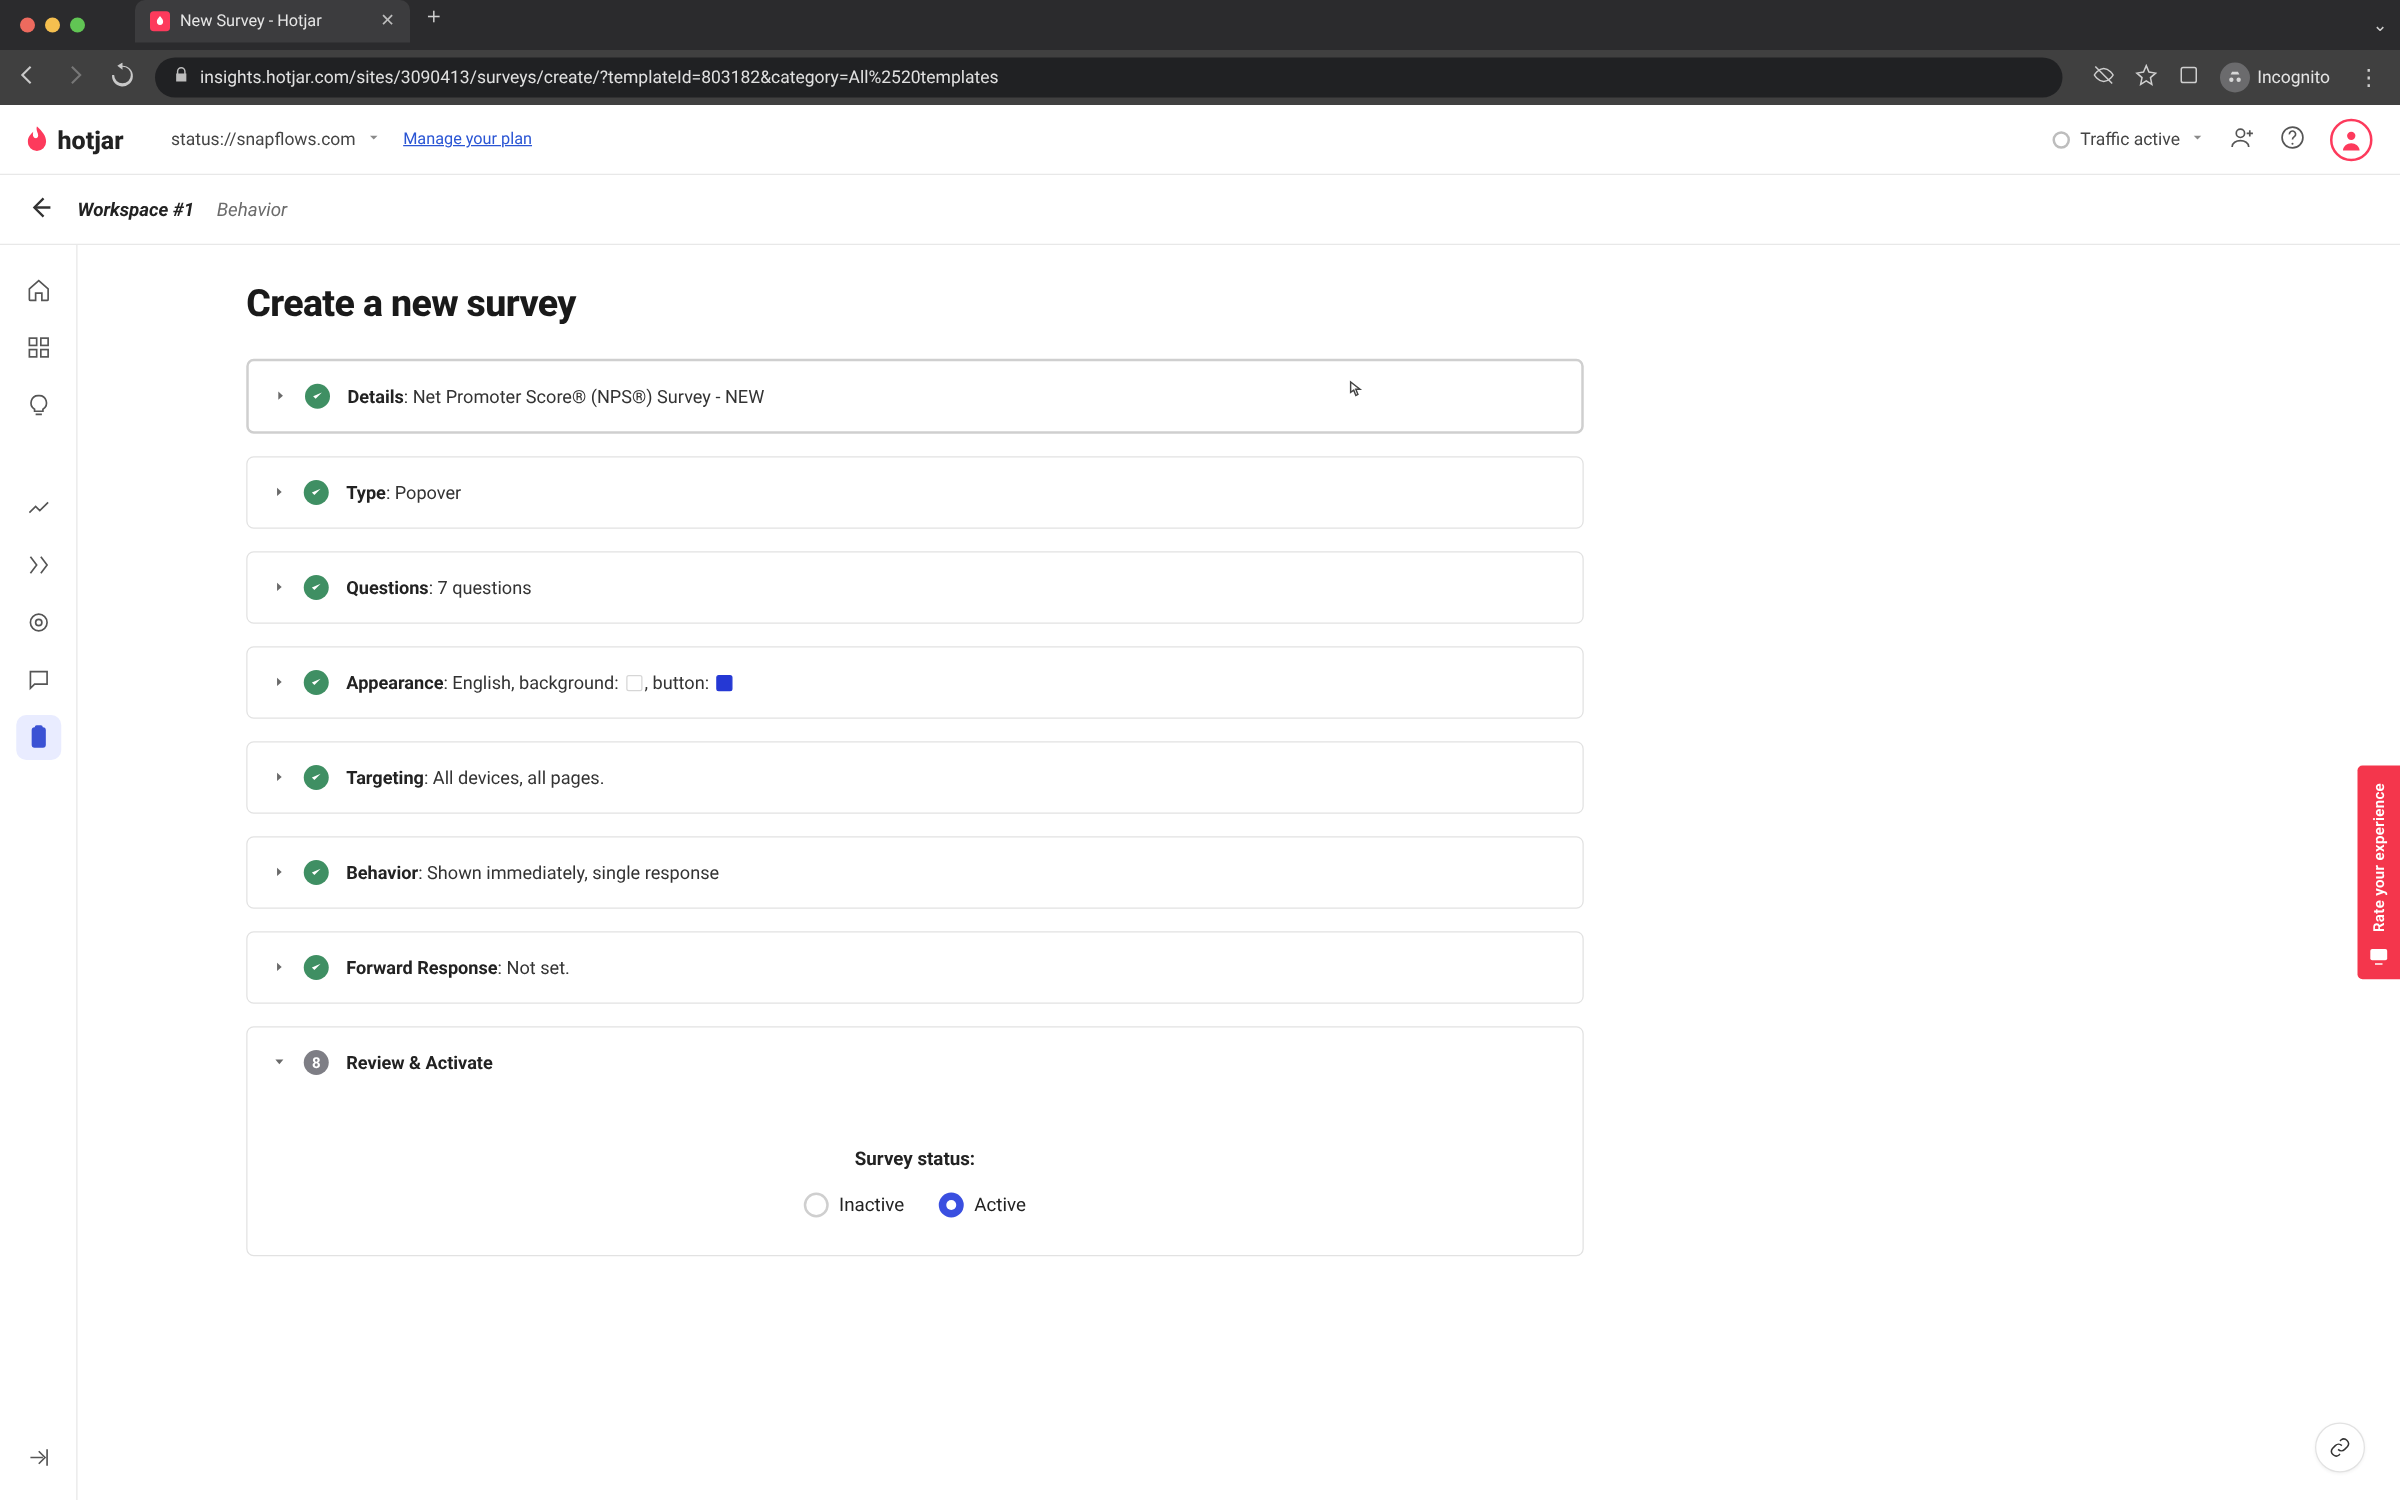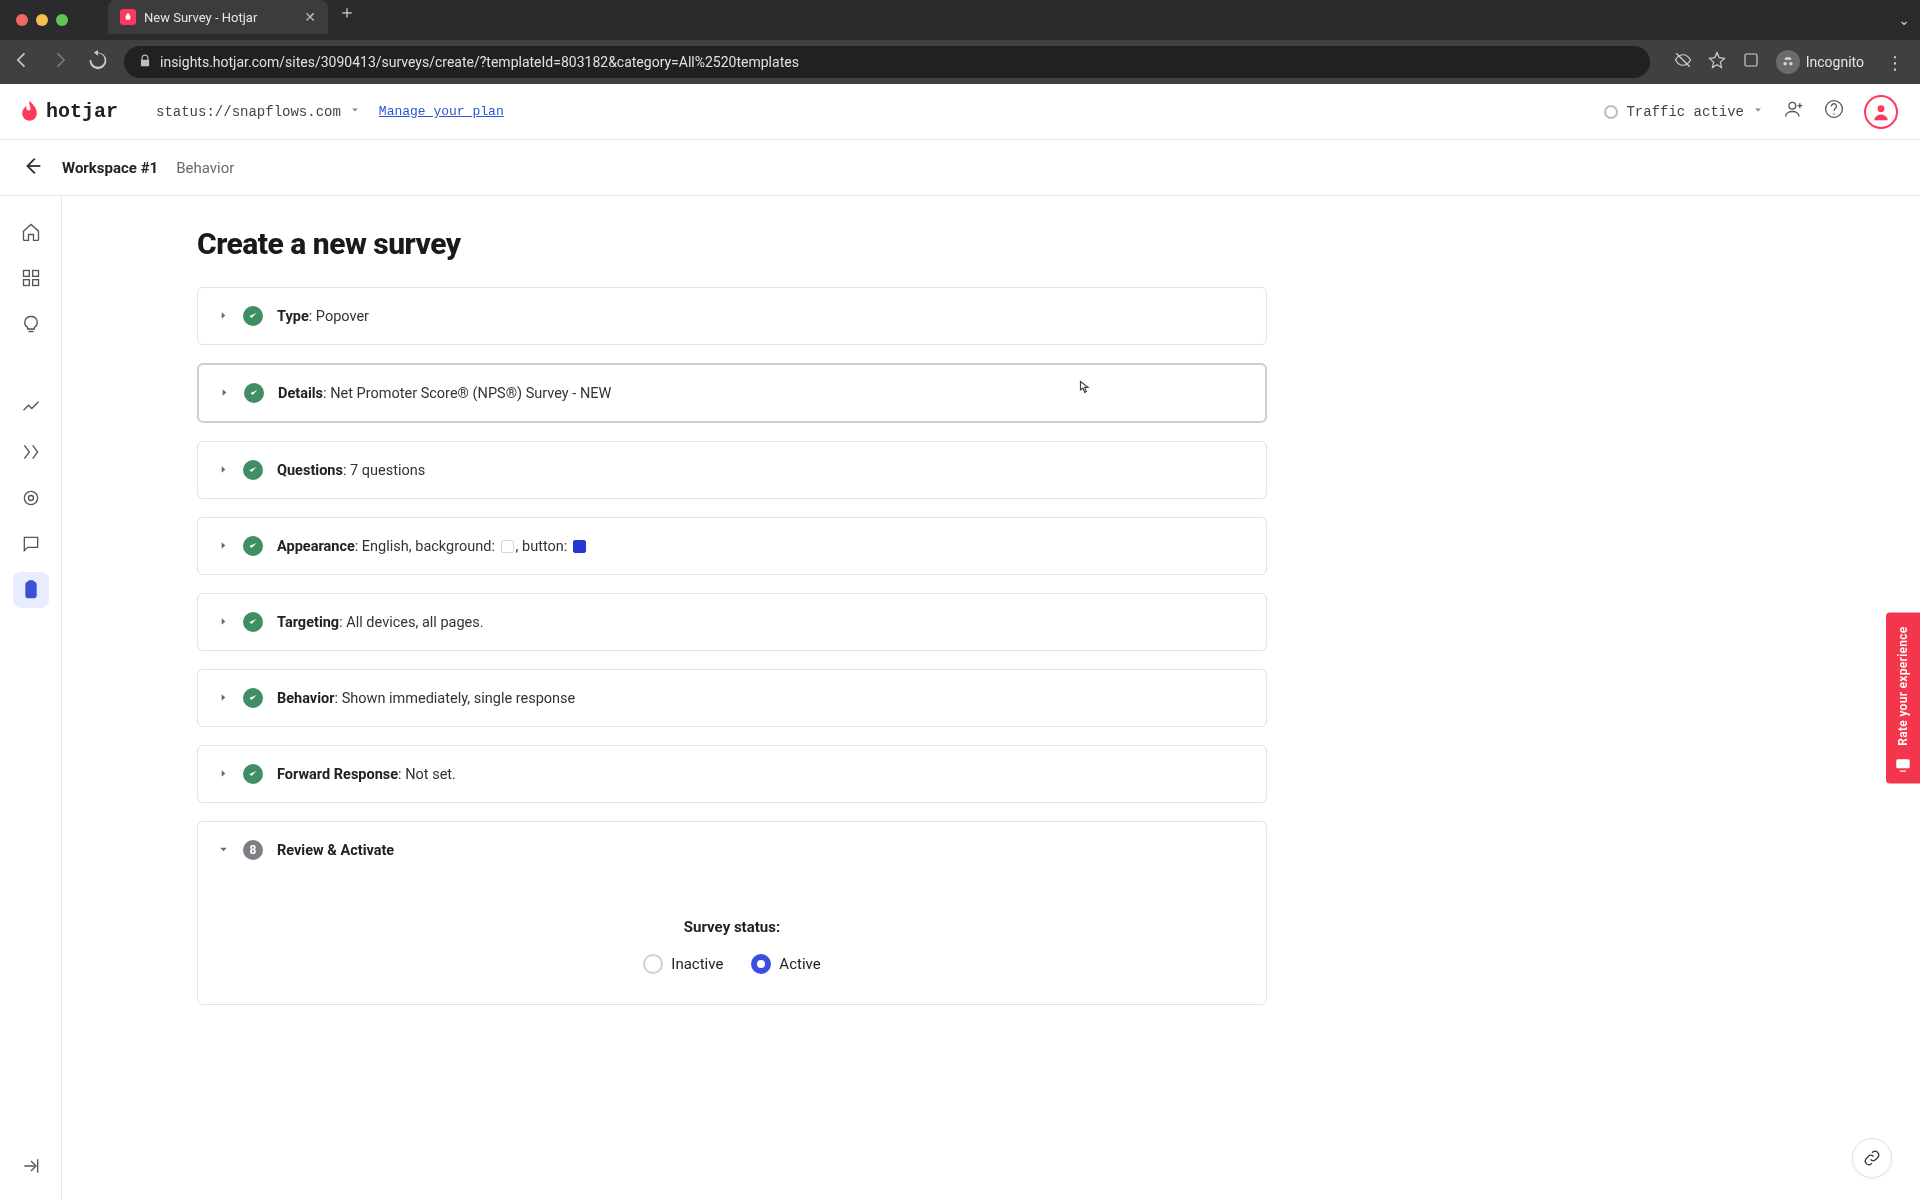--- a/index.html
+++ b/index.html
@@ -89,21 +89,20 @@
   .kebab{color:#cfcfcf;font-size:18px;margin:0 6px;}
 
   
   .app-topbar {
     height: 56px;
     border-bottom: 1px solid #e8e8e8;
     display:flex;
     align-items:center;
     padding: 0 22px;
     gap:18px;
-    font-family:Liberation Mono, monospace;
   }
   .hotjar-logo{display:flex;align-items:center;gap:6px;font-weight:800;font-size:20px;color:#222;}
   .hotjar-logo .flame{width:18px;height:22px;}
   .hotjar-logo .flame path{fill:#fd3a5c;}
   .site-select{display:flex;align-items:center;gap:8px;font-size:14px;color:#444;margin-left:20px;}
   .site-select .chev svg{width:12px;height:12px;fill:#8a8a8a;}
   .manage-plan{color:#2a55d4;text-decoration:underline;font-size:13px;}
 
   .topbar-right{margin-left:auto;display:flex;align-items:center;gap:20px;}
   .traffic-pill{display:flex;align-items:center;gap:8px;font-size:14px;color:#444;}
@@ -116,21 +115,21 @@
   
   .breadcrumb-row{
     height:56px;
     border-bottom:1px solid #e8e8e8;
     display:flex;
     align-items:center;
     padding:0 22px;
     gap:18px;
   }
   .back-arrow svg{width:22px;height:22px;fill:#333;}
-  .crumbs{display:flex;gap:18px;font-size:15px;color:#6a6a6a;}
+  .crumbs{display:flex;gap:18px;font-size:15px;color:#6a6a6a;font-style:italic;}
   .crumbs .strong{font-weight:700;color:#222;}
 
   
   .body-area{
     display:flex;
     height: calc(1200px - 40px - 44px - 56px - 56px);
     position:relative;
   }
   .leftnav{
     width:62px;
@@ -439,53 +438,53 @@
       <svg viewBox="0 0 24 24">
           <path d="M4 12h12M12 6l6 6-6 6M20 4v16"></path>
         </svg>
     </div>
   </div>
 
   <div class="main">
     <div class="inner">
       <h1 class="page-title">Create a new survey</h1>
 
-      <div class="card">
+      <div class="card hover">
         <div class="card-head">
           <span class="arrow"><svg viewBox="0 0 24 24">
                 <path d="M8 5l8 7-8 7z"></path>
               </svg></span>
           <span class="status-ic">
               <svg viewBox="0 0 24 24">
                 <path d="M5 12l4 4 10-10"></path>
               </svg>
             </span>
           <span>
-            <span class="label-strong">Type</span><span class="label-rest">: Popover</span>
-          </span>
-        </div>
-      </div>
-
-      <div class="card hover">
+            <span class="label-strong">Details</span><span class="label-rest">: Net Promoter Score® (NPS®) Survey - NEW</span>
+          </span>
+          <span class="pointer">
+            <svg viewBox="0 0 24 24">
+                <path d="M9 3v10l3-2 2 5 2-1-2-5h4L9 3z"></path>
+              </svg>
+          </span>
+        </div>
+      </div>
+
+      <div class="card">
         <div class="card-head">
           <span class="arrow"><svg viewBox="0 0 24 24">
                 <path d="M8 5l8 7-8 7z"></path>
               </svg></span>
           <span class="status-ic">
               <svg viewBox="0 0 24 24">
                 <path d="M5 12l4 4 10-10"></path>
               </svg>
             </span>
           <span>
-            <span class="label-strong">Details</span><span class="label-rest">: Net Promoter Score® (NPS®) Survey - NEW</span>
-          </span>
-          <span class="pointer">
-            <svg viewBox="0 0 24 24">
-                <path d="M9 3v10l3-2 2 5 2-1-2-5h4L9 3z"></path>
-              </svg>
+            <span class="label-strong">Type</span><span class="label-rest">: Popover</span>
           </span>
         </div>
       </div>
 
       <div class="card">
         <div class="card-head">
           <span class="arrow"><svg viewBox="0 0 24 24">
                 <path d="M8 5l8 7-8 7z"></path>
               </svg></span>
           <span class="status-ic">

